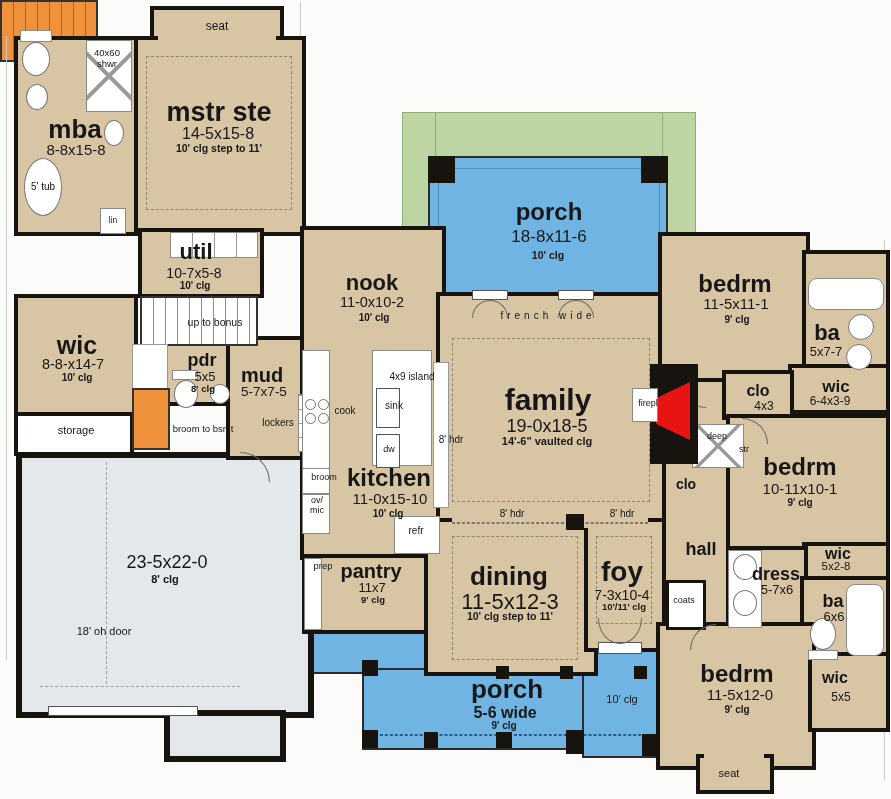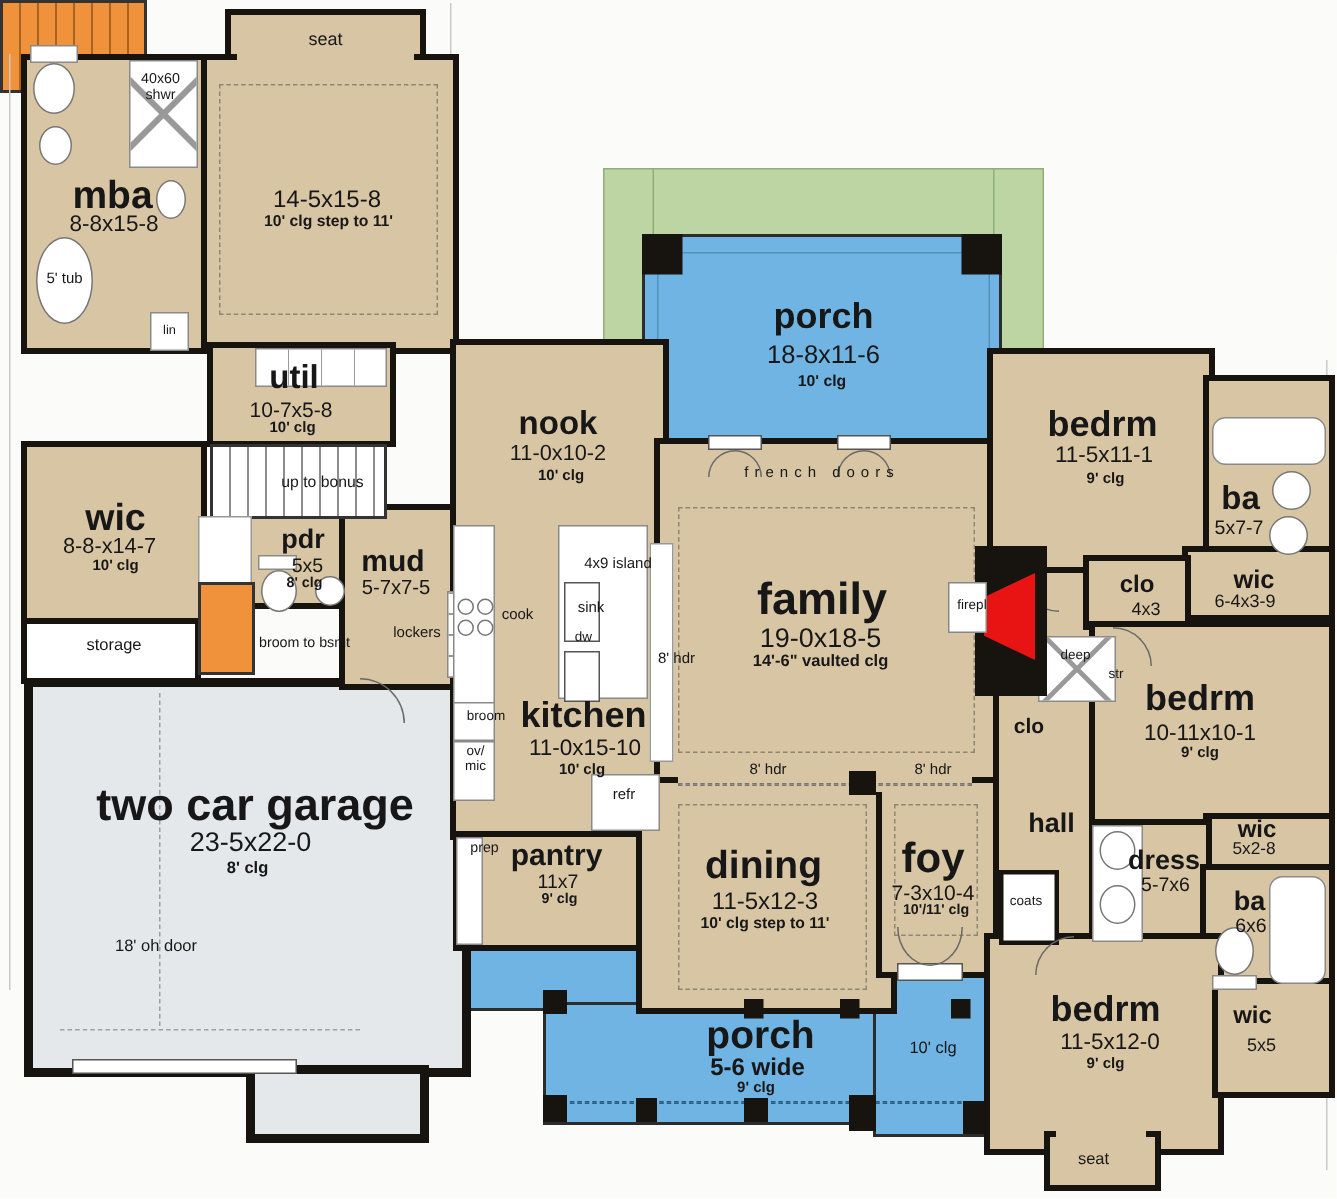--- a/index.html
+++ b/index.html
@@ -164,20 +164,21 @@
   <div class="w" style="left:808px;top:650px;width:30px;height:10px;"></div>
 
   <div class="lbl" style="left:217px;top:26px;font-size:12px;">seat</div>
   <div class="lbl" style="left:107px;top:53px;font-size:9.5px;">40x60</div>
   <div class="lbl" style="left:107px;top:64px;font-size:9.5px;">shwr</div>
   <div class="lbl nm" style="left:75px;top:130px;font-size:26px;">mba</div>
   <div class="lbl" style="left:76px;top:150px;font-size:15px;">8-8x15-8</div>
   <div class="lbl" style="left:43px;top:187px;font-size:10px;">5' tub</div>
   <div class="lbl" style="left:113px;top:220px;font-size:8.5px;">lin</div>
 
+  <div class="lbl nm" style="left:219px;top:112px;font-size:27px;">mstr ste</div>
   <div class="lbl" style="left:218px;top:134px;font-size:16px;">14-5x15-8</div>
   <div class="lbl clg" style="left:219px;top:148px;font-size:10.5px;">10' clg step to 11'</div>
 
   <div class="lbl nm" style="left:196px;top:252px;font-size:22px;">util</div>
   <div class="lbl" style="left:194px;top:273px;font-size:14px;">10-7x5-8</div>
   <div class="lbl clg" style="left:195px;top:286px;font-size:10px;">10' clg</div>
 
   <div class="lbl" style="left:215px;top:322px;font-size:10.5px;">up to bonus</div>
 
   <div class="lbl nm" style="left:77px;top:345px;font-size:25px;">wic</div>
@@ -188,64 +189,63 @@
   <div class="lbl" style="left:205px;top:377px;font-size:13px;">5x5</div>
   <div class="lbl clg" style="left:203px;top:389px;font-size:9.5px;">8' clg</div>
 
   <div class="lbl nm" style="left:262px;top:375px;font-size:20px;">mud</div>
   <div class="lbl" style="left:264px;top:392px;font-size:13.5px;">5-7x7-5</div>
   <div class="lbl" style="left:278px;top:423px;font-size:10px;">lockers</div>
 
   <div class="lbl" style="left:76px;top:431px;font-size:11px;">storage</div>
   <div class="lbl" style="left:203px;top:429px;font-size:9.5px;">broom to bsmt</div>
 
-  <div class="lbl nm" style="left:170px;top:537px;font-size:30px;">two car garage</div>
   <div class="lbl" style="left:167px;top:562px;font-size:18px;">23-5x22-0</div>
   <div class="lbl clg" style="left:165px;top:580px;font-size:11px;">8' clg</div>
   <div class="lbl" style="left:104px;top:632px;font-size:11px;">18' oh door</div>
 
   <div class="lbl nm" style="left:372px;top:283px;font-size:22px;">nook</div>
   <div class="lbl" style="left:372px;top:303px;font-size:14.5px;">11-0x10-2</div>
   <div class="lbl clg" style="left:374px;top:318px;font-size:10px;">10' clg</div>
 
   <div class="lbl" style="left:412px;top:377px;font-size:10px;">4x9 island</div>
   <div class="lbl" style="left:394px;top:406px;font-size:10px;">sink</div>
-  <div class="lbl" style="left:389px;top:425px;font-size:9px;">dw</div>
+  <div class="lbl" style="left:389px;top:450px;font-size:9px;">dw</div>
   <div class="lbl" style="left:345px;top:411px;font-size:10px;">cook</div>
   <div class="lbl" style="left:324px;top:478px;font-size:9px;">broom</div>
   <div class="lbl" style="left:317px;top:501px;font-size:9px;">ov/</div>
   <div class="lbl" style="left:317px;top:511px;font-size:9px;">mic</div>
   <div class="lbl" style="left:416px;top:531px;font-size:10px;">refr</div>
 
   <div class="lbl nm" style="left:389px;top:478px;font-size:24px;">kitchen</div>
   <div class="lbl" style="left:390px;top:499px;font-size:15px;">11-0x15-10</div>
   <div class="lbl clg" style="left:388px;top:514px;font-size:10px;">10' clg</div>
 
   <div class="lbl nm" style="left:371px;top:571px;font-size:20px;">pantry</div>
   <div class="lbl" style="left:372px;top:588px;font-size:13px;">11x7</div>
   <div class="lbl clg" style="left:373px;top:600px;font-size:9.5px;">9' clg</div>
   <div class="lbl" style="left:323px;top:566px;font-size:9.5px;">prep</div>
 
   <div class="lbl nm" style="left:549px;top:212px;font-size:24px;">porch</div>
   <div class="lbl" style="left:549px;top:237px;font-size:17px;">18-8x11-6</div>
   <div class="lbl clg" style="left:548px;top:255px;font-size:10.5px;">10' clg</div>
 
-  <div class="lbl" style="left:548px;top:316px;font-size:10px;letter-spacing:4px;">french doors</div>
+  <div class="lbl" style="left:548px;top:316px;font-size:10px;letter-spacing:4px;">french wide</div>
 
   <div class="lbl nm" style="left:548px;top:400px;font-size:30px;">family</div>
   <div class="lbl" style="left:547px;top:426px;font-size:18px;">19-0x18-5</div>
   <div class="lbl clg" style="left:547px;top:442px;font-size:11px;">14'-6" vaulted clg</div>
 
   <div class="lbl" style="left:451px;top:440px;font-size:10px;">8' hdr</div>
   <div class="lbl" style="left:512px;top:514px;font-size:10px;">8' hdr</div>
   <div class="lbl" style="left:622px;top:514px;font-size:10px;">8' hdr</div>
   <div class="lbl" style="left:648px;top:404px;font-size:9px;z-index:5;">firepl</div>
 
   <div class="lbl nm" style="left:509px;top:577px;font-size:26px;">dining</div>
-  <div class="lbl" style="left:510px;top:602px;font-size:16px;">11-5x12-3</div>
+  <div class="lbl" style="left:510px;top:602px;font-size:22px;">11-5x12-3</div>
   <div class="lbl clg" style="left:510px;top:616px;font-size:10.5px;">10' clg step to 11'</div>
 
   <div class="lbl nm" style="left:622px;top:572px;font-size:28px;">foy</div>
   <div class="lbl" style="left:622px;top:595px;font-size:14px;">7-3x10-4</div>
   <div class="lbl clg" style="left:624px;top:607px;font-size:9.5px;">10'/11' clg</div>
 
   <div class="lbl nm" style="left:507px;top:690px;font-size:26px;">porch</div>
   <div class="lbl" style="left:505px;top:713px;font-size:16px;font-weight:bold;">5-6 wide</div>
   <div class="lbl clg" style="left:504px;top:726px;font-size:10px;">9' clg</div>
   <div class="lbl" style="left:622px;top:700px;font-size:11px;">10' clg</div>

